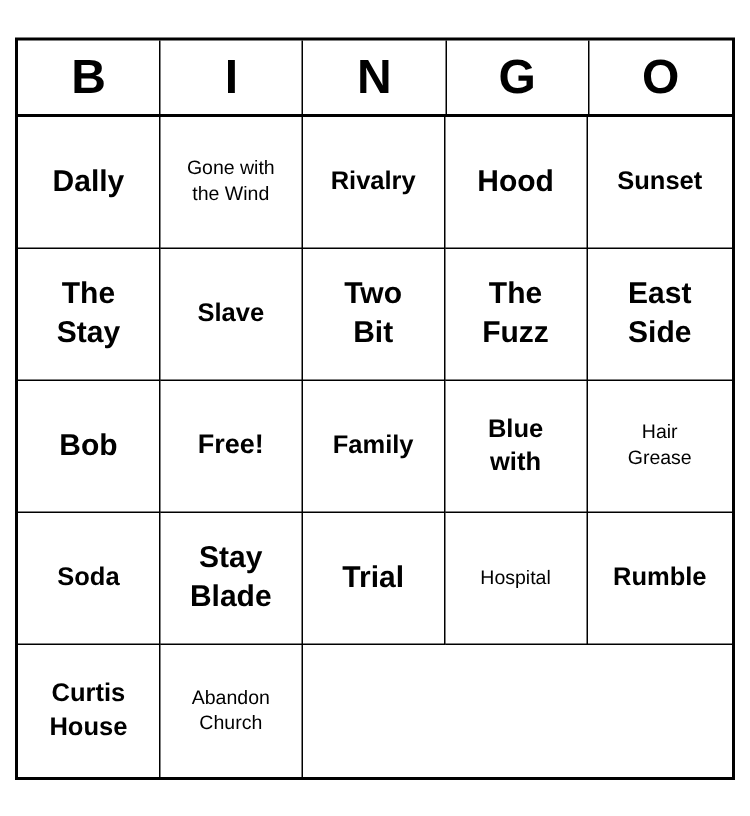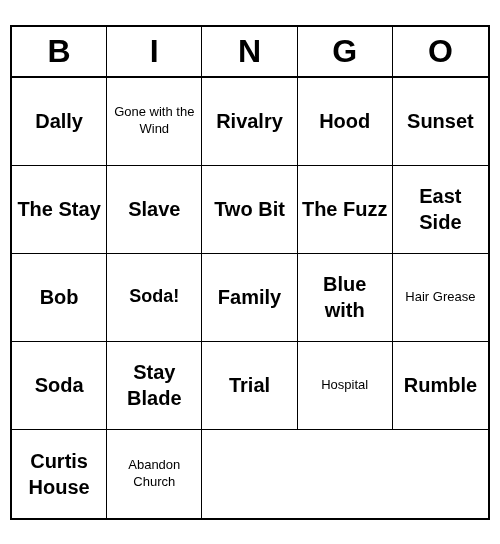--- a/index.html
+++ b/index.html
@@ -37,36 +37,36 @@
       grid-template-rows: repeat(5, 1fr);
     }
     .bingo-cell {
       border-right: 1px solid #000;
       border-bottom: 1px solid #000;
       min-height: 88px;
       display: flex;
       align-items: center;
       justify-content: center;
       text-align: center;
-      padding: 4px 4px;
+      padding: 4px 17px;
       font-size: 14px;
       line-height: 1.3;
     }
     .bingo-cell:nth-child(5n) {
       border-right: none;
     }
     .bingo-cell:nth-child(n+21) {
       border-bottom: none;
     }
     .bingo-cell.large {
       font-size: 20px;
       font-weight: bold;
     }
     .bingo-cell.medium {
-      font-size: 20px;
+      font-size: 17px;
       font-weight: bold;
     }
     .bingo-cell.free {
       font-size: 18px;
       font-weight: bold;
     }
     .bingo-cell.small {
       font-size: 13px;
     }
   </style>
@@ -86,21 +86,21 @@
       <div class="bingo-cell small">Gone with the Wind</div>
       <div class="bingo-cell medium">Rivalry</div>
       <div class="bingo-cell large">Hood</div>
       <div class="bingo-cell medium">Sunset</div>
       <div class="bingo-cell large">The Stay</div>
       <div class="bingo-cell medium">Slave</div>
       <div class="bingo-cell large">Two Bit</div>
       <div class="bingo-cell large">The Fuzz</div>
       <div class="bingo-cell large">East Side</div>
       <div class="bingo-cell large">Bob</div>
-      <div class="bingo-cell free">Soda!</div>
+      <div class="bingo-cell free">Free!</div>
       <div class="bingo-cell medium">Family</div>
       <div class="bingo-cell medium">Blue with</div>
       <div class="bingo-cell small">Hair Grease</div>
       <div class="bingo-cell medium">Soda</div>
       <div class="bingo-cell large">Stay Blade</div>
       <div class="bingo-cell large">Trial</div>
       <div class="bingo-cell small">Hospital</div>
       <div class="bingo-cell medium">Rumble</div>
       <div class="bingo-cell medium">Curtis House</div>
       <div class="bingo-cell small">Abandon Church</div>

